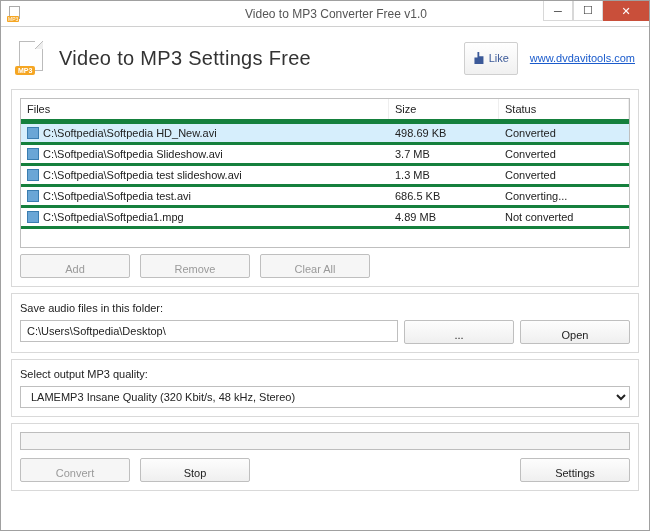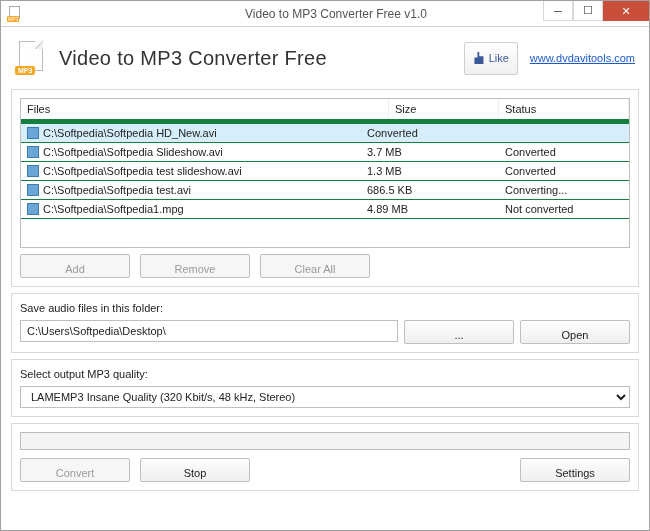--- a/index.html
+++ b/index.html
@@ -22,21 +22,21 @@
   .apptitle { font-size:20px; color:#333; font-weight:400; letter-spacing:0.3px; }
   .header-right { margin-left:auto; display:flex; align-items:center; gap:12px; }
   .likebtn { display:inline-flex; align-items:center; gap:4px; border:1px solid #cfcfcf; background:linear-gradient(#fff,#f0f0f0); height:33px; padding:0 8px; font-size:11px; color:#3b5998; border-radius:2px; cursor:pointer; }
   .thumbicon { width:12px; height:12px; background:#3b5998; display:inline-block; clip-path: polygon(40% 0, 55% 0, 55% 35%, 90% 35%, 90% 100%, 15% 100%, 15% 45%, 40% 45%); }
   a.sitelink { color:#1a5bcc; text-decoration:underline; font-size:11px; }
   .groupbox { border:1px solid #d9d9d9; padding:8px; display:flex; flex-direction:column; gap:6px; }
   .listview { border:1px solid #bfbfbf; height:150px; overflow:auto; background:#fff; }
   .lvhead, .lvrow { display:grid; grid-template-columns: 1fr 110px 130px; }
   .lvhead { background:#fff; border-bottom:5px solid #15803d; position:sticky; top:0; }
   .lvhead .cell { padding:4px 6px; font-size:11px; color:#222; border-right:1px solid #eee; }
-  .lvrow { border-bottom:1px solid #15803d;gap:28px; }
+  .lvrow { border-bottom:3px solid #15803d; }
   .lvrow .cell { padding:3px 6px; font-size:11px; color:#222; white-space:nowrap; overflow:hidden; text-overflow:ellipsis; display:flex; align-items:center; gap:4px; }
   .lvrow.selected { background:#d6eefc; }
   .fileicon { width:12px; height:12px; display:inline-block; background:#6aa6d6; border:1px solid #3a7db0; }
   .btnrow { display:flex; gap:10px; }
   button.btn, .btnlike { height:24px; min-width:110px; border:1px solid #bfbfbf; background:linear-gradient(#fdfdfd,#efefef); font-size:11px; color:#222; cursor:pointer; border-radius:2px; padding:8px 10px; }
   button.btn:disabled { color:#9a9a9a; background:#f6f6f6; cursor:default; }
   .label { font-size:11px; color:#222; }
   .pathrow { display:flex; gap:6px; }
   input[type=text], select { height:22px; border:1px solid #bfbfbf; background:#fff; font-size:11px; padding:2px 6px; color:#222; }
   input[type=text] { flex:1; }
@@ -69,21 +69,21 @@
     </div>
   </div>
 
   <div class="client">
 
     <div class="header">
       <span class="logo">
         <span class="page"></span>
         <span class="mp3badge">MP3</span>
       </span>
-      <span class="apptitle">Video to MP3 Converter Free</span>
+      <span class="apptitle">Video to MP3 Settings Free</span>
       <div class="header-right">
         <div class="likebtn">
           <span class="thumbicon"></span>
           <span>Like</span>
         </div>
         <a href="#" class="sitelink">www.dvdavitools.com</a>
       </div>
     </div>
 
     <div class="groupbox">
@@ -92,20 +92,21 @@
           <div class="cell">Files</div>
           <div class="cell">Size</div>
           <div class="cell">Status</div>
         </div>
         <div id="lvbody">
             <div class="lvrow selected">
               <div class="cell">
                 <span class="fileicon"></span>
                 <span>C:\Softpedia\Softpedia HD_New.avi</span>
               </div>
+              <div class="cell">498.69 KB</div>
               <div class="cell">Converted</div>
             </div>
             <div class="lvrow">
               <div class="cell">
                 <span class="fileicon"></span>
                 <span>C:\Softpedia\Softpedia Slideshow.avi</span>
               </div>
               <div class="cell">3.7 MB</div>
               <div class="cell">Converted</div>
             </div>

